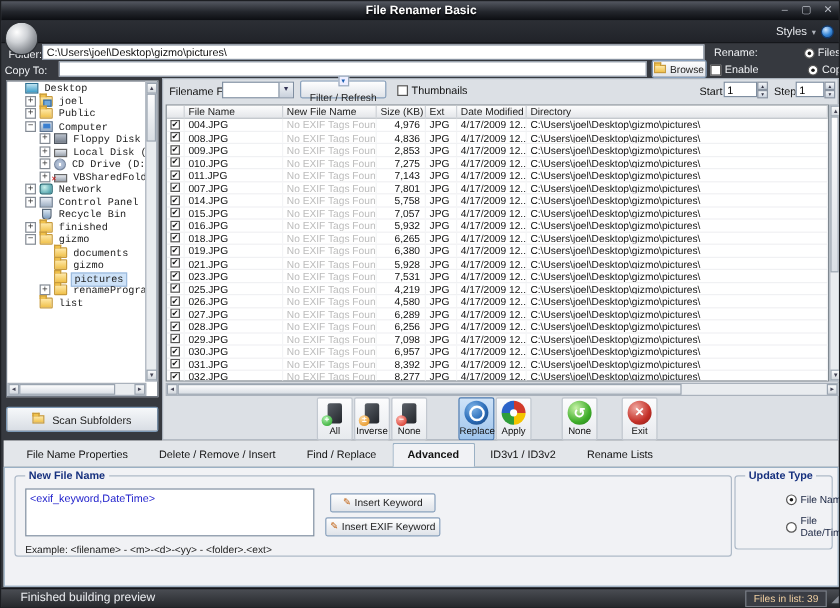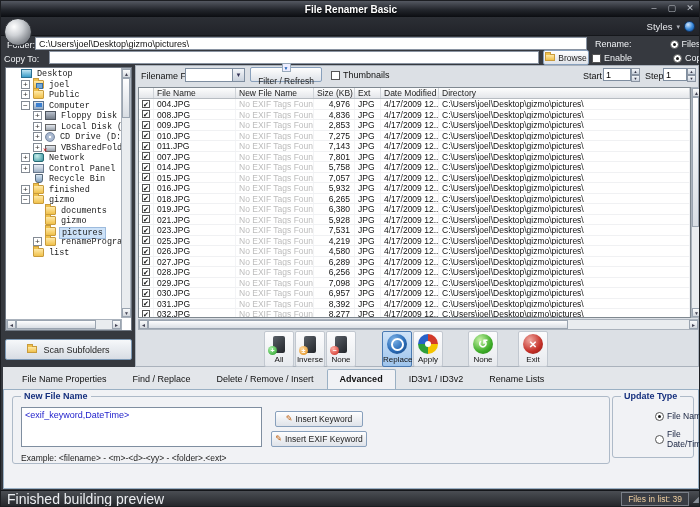--- a/index.html
+++ b/index.html
@@ -165,21 +165,21 @@
   .pen-glyph{color:#c06010;font-size:8px;line-height:8px;}
   .pen-glyph::before{content:"✎";}
   .example-text{position:absolute;left:8px;top:56px;font-size:8.5px;color:#222;white-space:nowrap;}
   #update-options{position:absolute;left:10px;top:14px;}
   #update-options .radio-opt{display:flex;margin-bottom:8px;}
   #update-options .radio-label{color:#16213e;font-size:8.5px;}
 
   
   .statusbar{position:absolute;left:0;top:489px;width:700px;height:16px;background:linear-gradient(#4a4d53,#26282c);
     display:flex;align-items:center;border-top:1px solid #14161a;}
-  .status-left{color:#eceef2;font-size:14px;margin-left:6px;flex:1;}
+  .status-left{color:#eceef2;font-size:10px;margin-left:16px;flex:1;}
   .status-badge{color:#f0cfa0;font-size:8.5px;background:#3a3d44;border:1px solid #7a7f88;padding:0 6px;line-height:12px;margin-right:12px;}
   .resize-grip{position:absolute;right:2px;bottom:2px;color:#8a8f98;font-size:8px;}
   .resize-grip::before{content:"◢";}
   .bottom-accent{position:absolute;left:0;top:505px;width:700px;height:2px;background:linear-gradient(#4d82c4,#2a5a95);}
 </style>
 </head>
 <body>
 
 <div id="window">
 
@@ -654,22 +654,22 @@
         <div class="action-label">None</div>
       </div>
       <div class="action-btn" style="left: 517px;">
         <span class="aicon exit-icon"></span>
         <div class="action-label">Exit</div>
       </div>
     </div>
 
   <div class="tabstrip" id="tab-strip">
       <div class="tab">File Name Properties</div>
+      <div class="tab">Delete / Remove / Insert</div>
       <div class="tab">Find / Replace</div>
-      <div class="tab">Delete / Remove / Insert</div>
       <div class="tab active">Advanced</div>
       <div class="tab">ID3v1 / ID3v2</div>
       <div class="tab">Rename Lists</div>
     </div>
 
   <div class="tab-panel">
     <div class="groupbox" style="left:8px;top:6px;width:598px;height:68px;">
       <span class="group-caption">New File Name</span>
       <textarea class="pattern-area" style="">&lt;exif_keyword,DateTime&gt;</textarea>
       <span class="insert-btn" style="left:262px;top:14px;width:88px;height:16px;">

